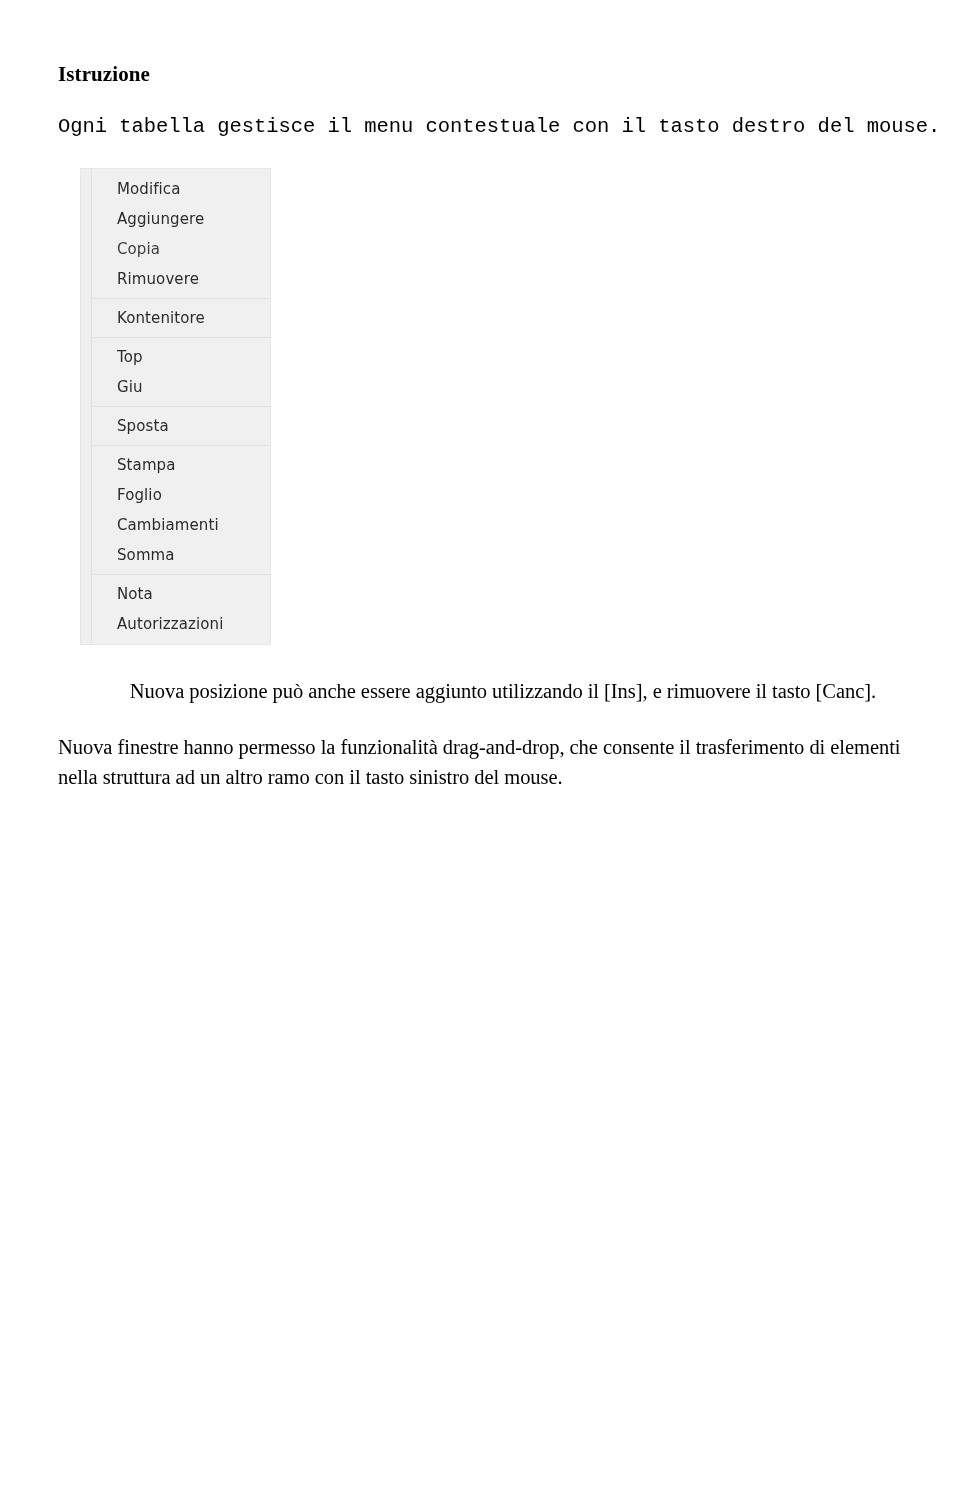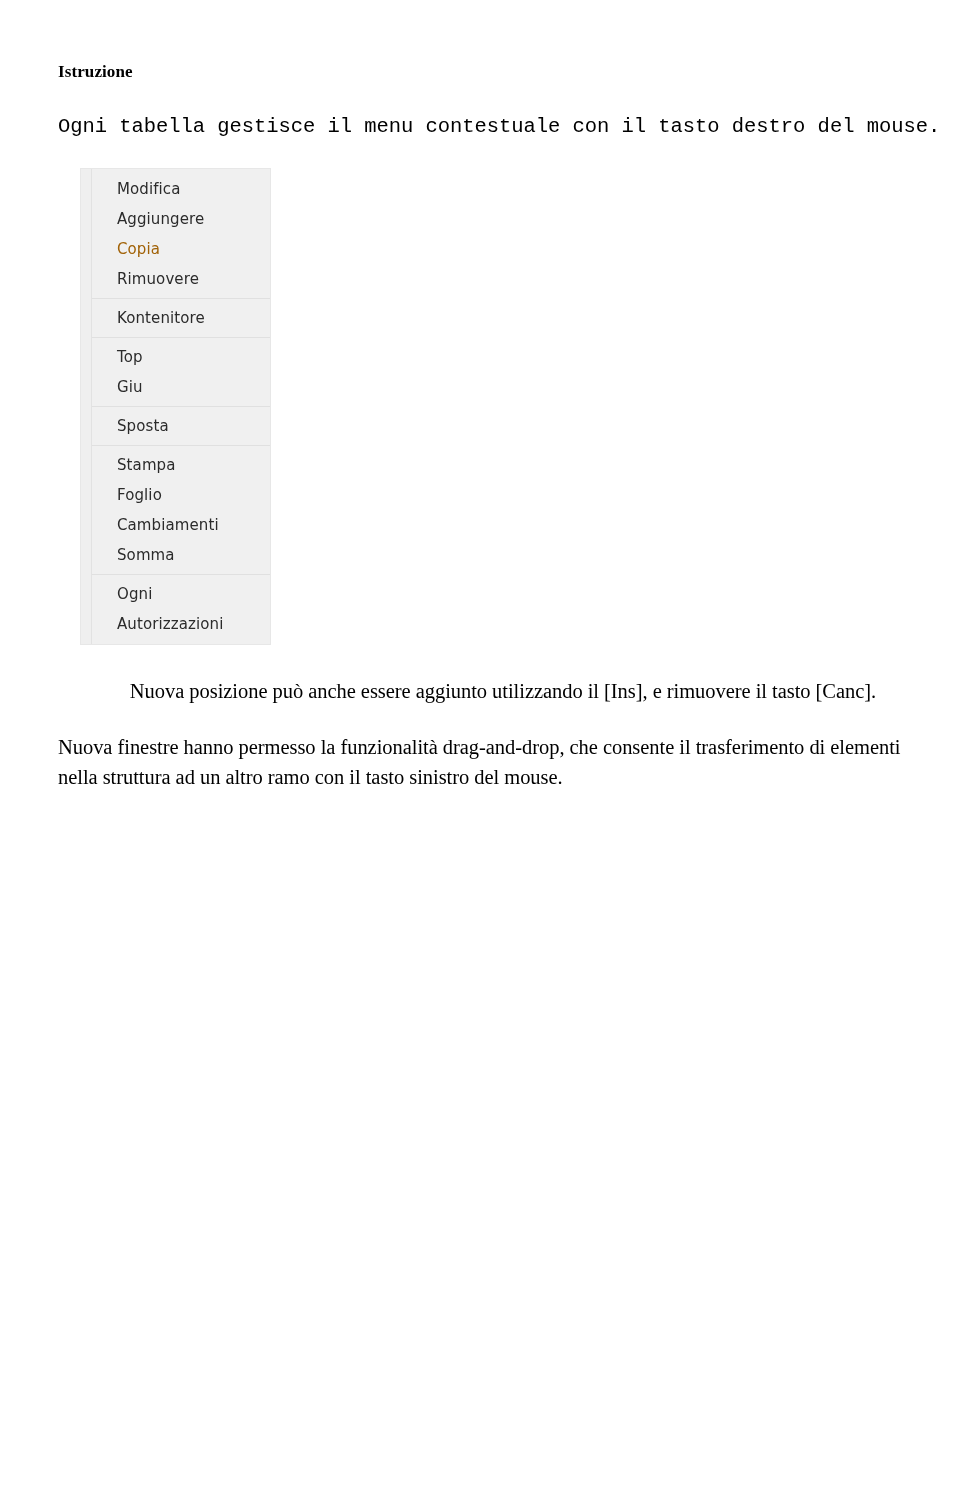--- a/index.html
+++ b/index.html
@@ -24,21 +24,21 @@
     background: #ffffff;
   }
 
   
   .doc-heading {
     position: absolute;
     left: 58px;
     top: 62px;
     font-family: "Liberation Serif", serif;
     font-weight: bold;
-    font-size: 17px;
+    font-size: 21px;
     letter-spacing: 0.1px;
     color: #000;
     white-space: nowrap;
   }
 
   
   .doc-para {
     position: absolute;
     font-family: "Liberation Serif", serif;
     font-size: 20.5px;
@@ -85,21 +85,21 @@
     height: 30px;
     line-height: 30px;
     padding-left: 36px;
     font-family: "DejaVu Sans", sans-serif;
     font-size: 15px;
     color: #2b2b2b;
     white-space: nowrap;
     letter-spacing: 0.1px;
   }
   .menu-item.disabled {
-    color: #a16207;
+    color: #404040;
   }
   .menu-sep {
     height: 1px;
     margin: 4px 0 4px 11px;
     background: #e0e0e0;
     font-size: 0;
     line-height: 0;
   }
 
   
@@ -131,21 +131,21 @@
         <li class="menu-item">Top</li>
         <li class="menu-item">Giu</li>
         <li class="menu-sep"></li>
         <li class="menu-item">Sposta</li>
         <li class="menu-sep"></li>
         <li class="menu-item">Stampa</li>
         <li class="menu-item">Foglio</li>
         <li class="menu-item">Cambiamenti</li>
         <li class="menu-item">Somma</li>
         <li class="menu-sep"></li>
-        <li class="menu-item">Ogni</li>
+        <li class="menu-item">Nota</li>
         <li class="menu-item">Autorizzazioni</li>
       </ul>
   </div>
 
   <div class="doc-para para-a">Nuova posizione può anche essere aggiunto utilizzando il [Ins], e rimuovere il tasto [Canc].</div>
 
   <div class="doc-para para-b">
     <span class="ln">Nuova finestre hanno permesso la funzionalità drag-and-drop, che consente il trasferimento di elementi</span>
     <span class="ln">nella struttura ad un altro ramo con il tasto sinistro del mouse.</span>
   </div>

